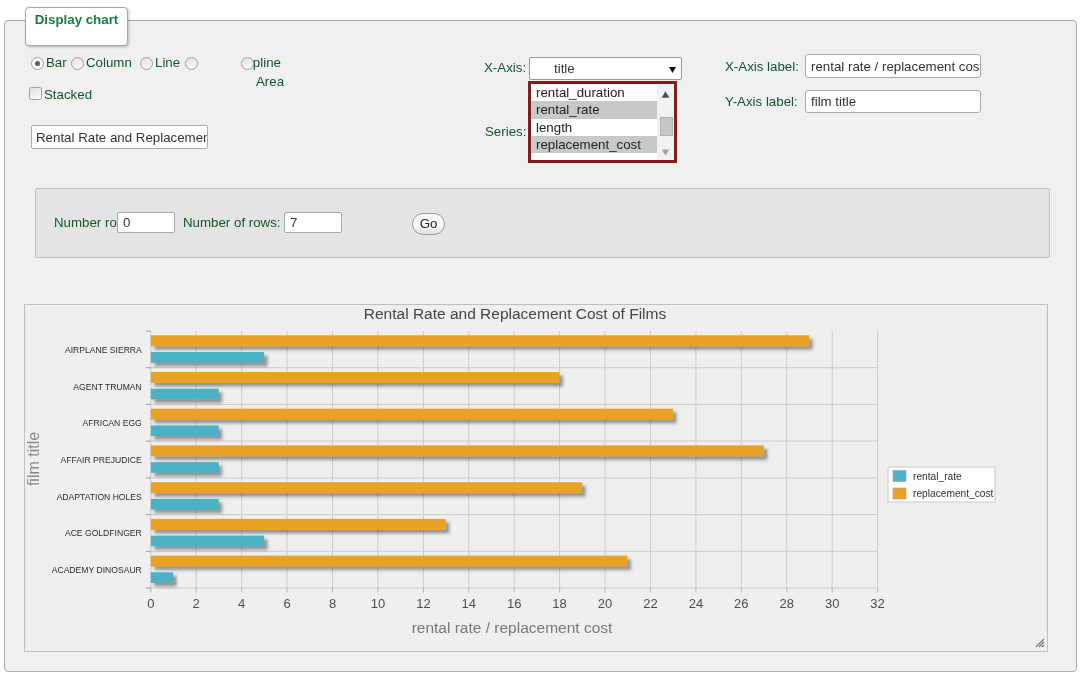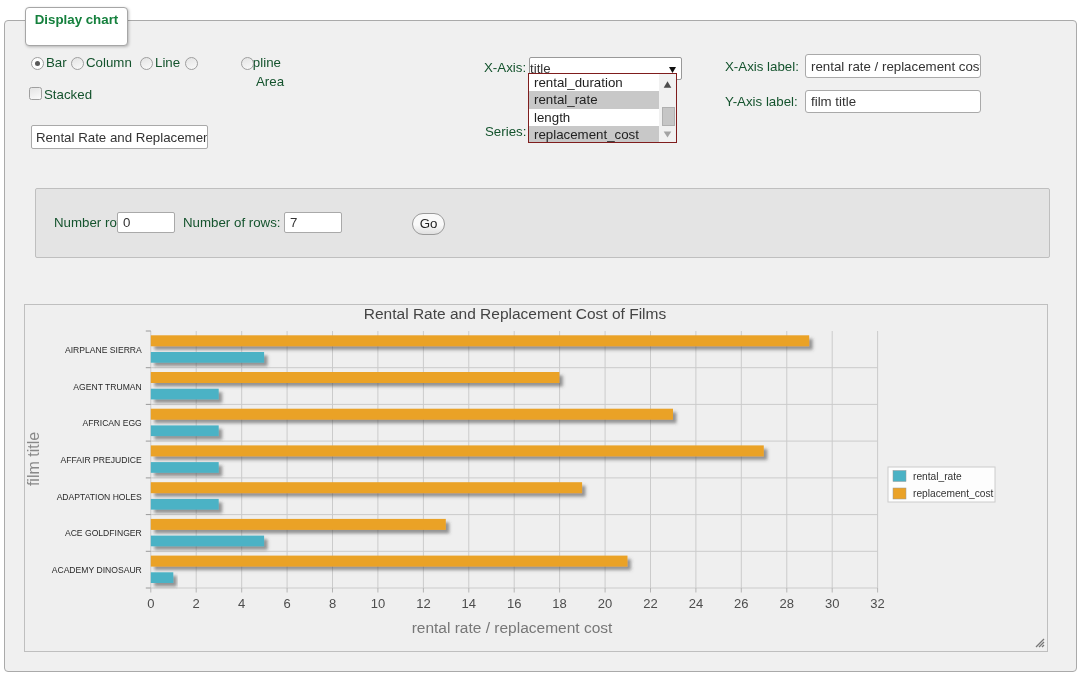--- a/index.html
+++ b/index.html
@@ -10,22 +10,22 @@
 .legendbox { left:25px; top:7px; width:103px; height:39px; background:#fff; border:1px solid #a6a6a6; border-radius:4px; font-weight:bold; font-size:13.3px; line-height:24px; text-align:center; color:#15803d; box-shadow:1px 1px 3px rgba(0,0,0,0.25); }
 .lbl { font-size:13.3px; color:#14532d; white-space:nowrap; }
 .radio { width:13px; height:13px; border:1px solid #9e9e9e; border-radius:50%; background:linear-gradient(160deg,#e3e3e3,#fafafa); }
 .radio.rsel { background:#fdfdfd; }
 .radio.rsel::after { content:""; position:absolute; left:2.8px; top:2.8px; width:5.4px; height:5.4px; background:#595959; border-radius:50%; }
 .radio { position:absolute; }
 .checkbox { width:13px; height:12.5px; border:1px solid #9f9f9f; background:linear-gradient(160deg,#e4e4e4,#fbfbfb); border-radius:2.5px; }
 input.txt { font-family:"Liberation Sans", sans-serif; font-size:13.3px; color:#333; border:1px solid #a9a9a9; background:#fff; padding:0 0 0 5px; border-radius:2px; }
 .panel { left:35px; top:188px; width:1015px; height:70px; background:#e4e4e4; border:1px solid #bfbfbf; border-radius:2px; }
 .gobtn { left:364px; top:213px; width:33px; height:22px; border:1px solid #9a9a9a; border-radius:11px; background:linear-gradient(#f9f9f9 55%,#e0e0e0); font-size:13.3px; color:#222; text-align:center; line-height:20px;margin-left:48px; }
-.sel { left:529px; top:57px; width:153px; height:23px; background:#fff; border:1px solid #999; border-radius:2px; font-size:13.3px; color:#333; line-height:21px; padding-left:0; }
-.listbox { left:528px; top:73px; width:149px; height:70px; background:#fff; border:1px solid #7f1d1d; overflow:hidden; }
+.sel { left:529px; top:57px; width:153px; height:23px; background:#fff; border:1px solid #999; border-radius:2px; font-size:13.3px; color:#333; line-height:21px; padding-left:24px; }
+.listbox { left:528px; top:81px; width:149px; height:82px; background:#fff; border:3px solid #7f1d1d; overflow:hidden; }
 .li { height:17.25px; font-size:13.3px; color:#222; padding-left:5px; line-height:17.25px; white-space:nowrap; }
 .li.on { background:#c8c8c8; }
 .sbar { position:absolute; right:0; top:0; width:17px; height:68px; background:#f1f1f1; }
 .sbtn { position:absolute; right:0; width:17px; height:17px; background:#f1f1f1; }
 .sthumb { position:absolute; top:33px; width:13px; height:19px; background:#c6c6c6; border:1px solid #b0b0b0; }
 </style>
 </head>
 <body>
 <div class="abs fieldset"></div>
 <div class="abs legendbox">Display chart</div>

